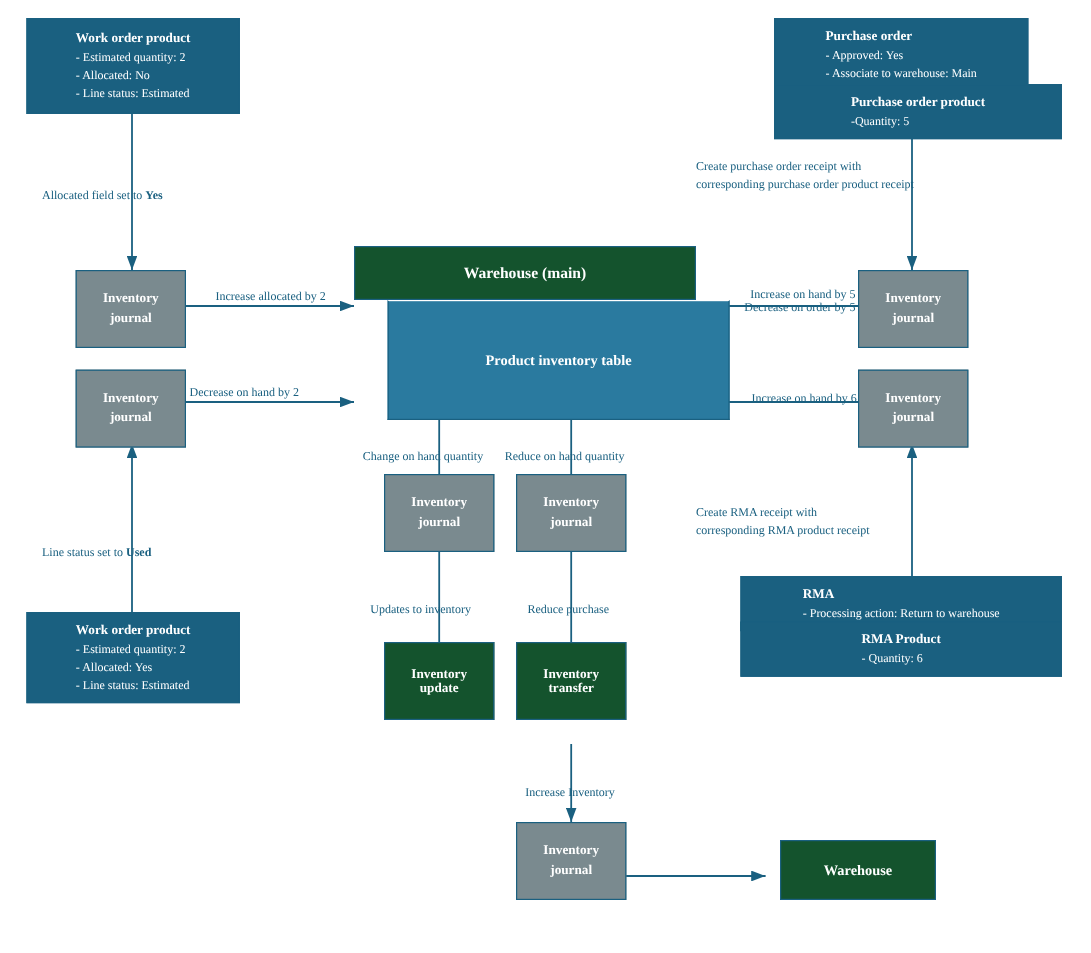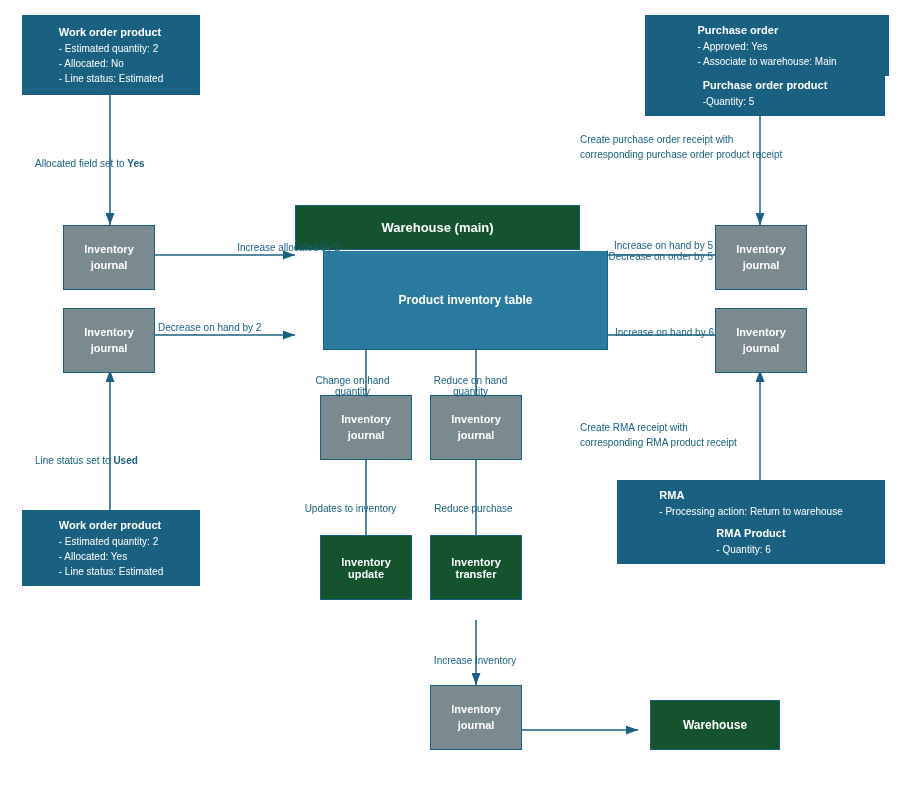--- a/index.html
+++ b/index.html
@@ -9,20 +9,21 @@
       font-size: 11px;
       width: 909px;
       height: 794px;
       overflow: hidden;
       position: relative;
     }
     .diagram-container {
       position: relative;
       width: 909px;
       height: 794px;
+      font-family: Liberation Serif, serif;
     }
     .box {
       position: absolute;
       border: 1px solid #1a6080;
       text-align: center;
       display: flex;
       align-items: center;
       justify-content: center;
       font-weight: bold;
     }
@@ -117,21 +118,21 @@
 
   <div class="box box-text" style="left:22px; top:510px; width:178px; min-height:68px;">
     <div>
       <div style="font-weight:bold; font-size:11px;">Work order product</div>
       <div>- Estimated quantity: 2</div>
       <div>- Allocated: Yes</div>
       <div>- Line status: Estimated</div>
     </div>
   </div>
 
-  <div class="box box-text" style="left:645px; top:15px; width:244px; min-height:50px;">
+  <div class="box box-text" style="left:645px; top:15px; width:212px; min-height:50px;">
     <div>
       <div style="font-weight:bold; font-size:11px;">Purchase order</div>
       <div>- Approved: Yes</div>
       <div>- Associate to warehouse: Main</div>
     </div>
   </div>
 
   <div class="box box-text" style="left:645px; top:70px; width:240px; min-height:30px;">
     <div>
       <div style="font-weight:bold; font-size:11px;">Purchase order product</div>
@@ -198,21 +199,21 @@
   </div>
 
   <div class="box box-dark" style="left:650px; top:700px; width:130px; height:50px; font-size:12px;">
     <span>Warehouse</span>
   </div>
 
   <div class="label" style="left:35px; top:158px; width:145px; text-align:left;">
     Allocated field set to <b>Yes</b>
   </div>
 
-  <div class="label" style="left:158px; top:242px; width:135px; text-align:right;margin-left:47px;">
+  <div class="label" style="left:158px; top:242px; width:135px; text-align:center;">
     Increase allocated by 2
   </div>
 
   <div class="label" style="left:158px; top:322px; width:135px; text-align:left;">
     Decrease on hand by 2
   </div>
 
   <div class="label" style="left:35px; top:455px; width:145px; text-align:left;">
     Line status set to <b>Used</b>
   </div>

